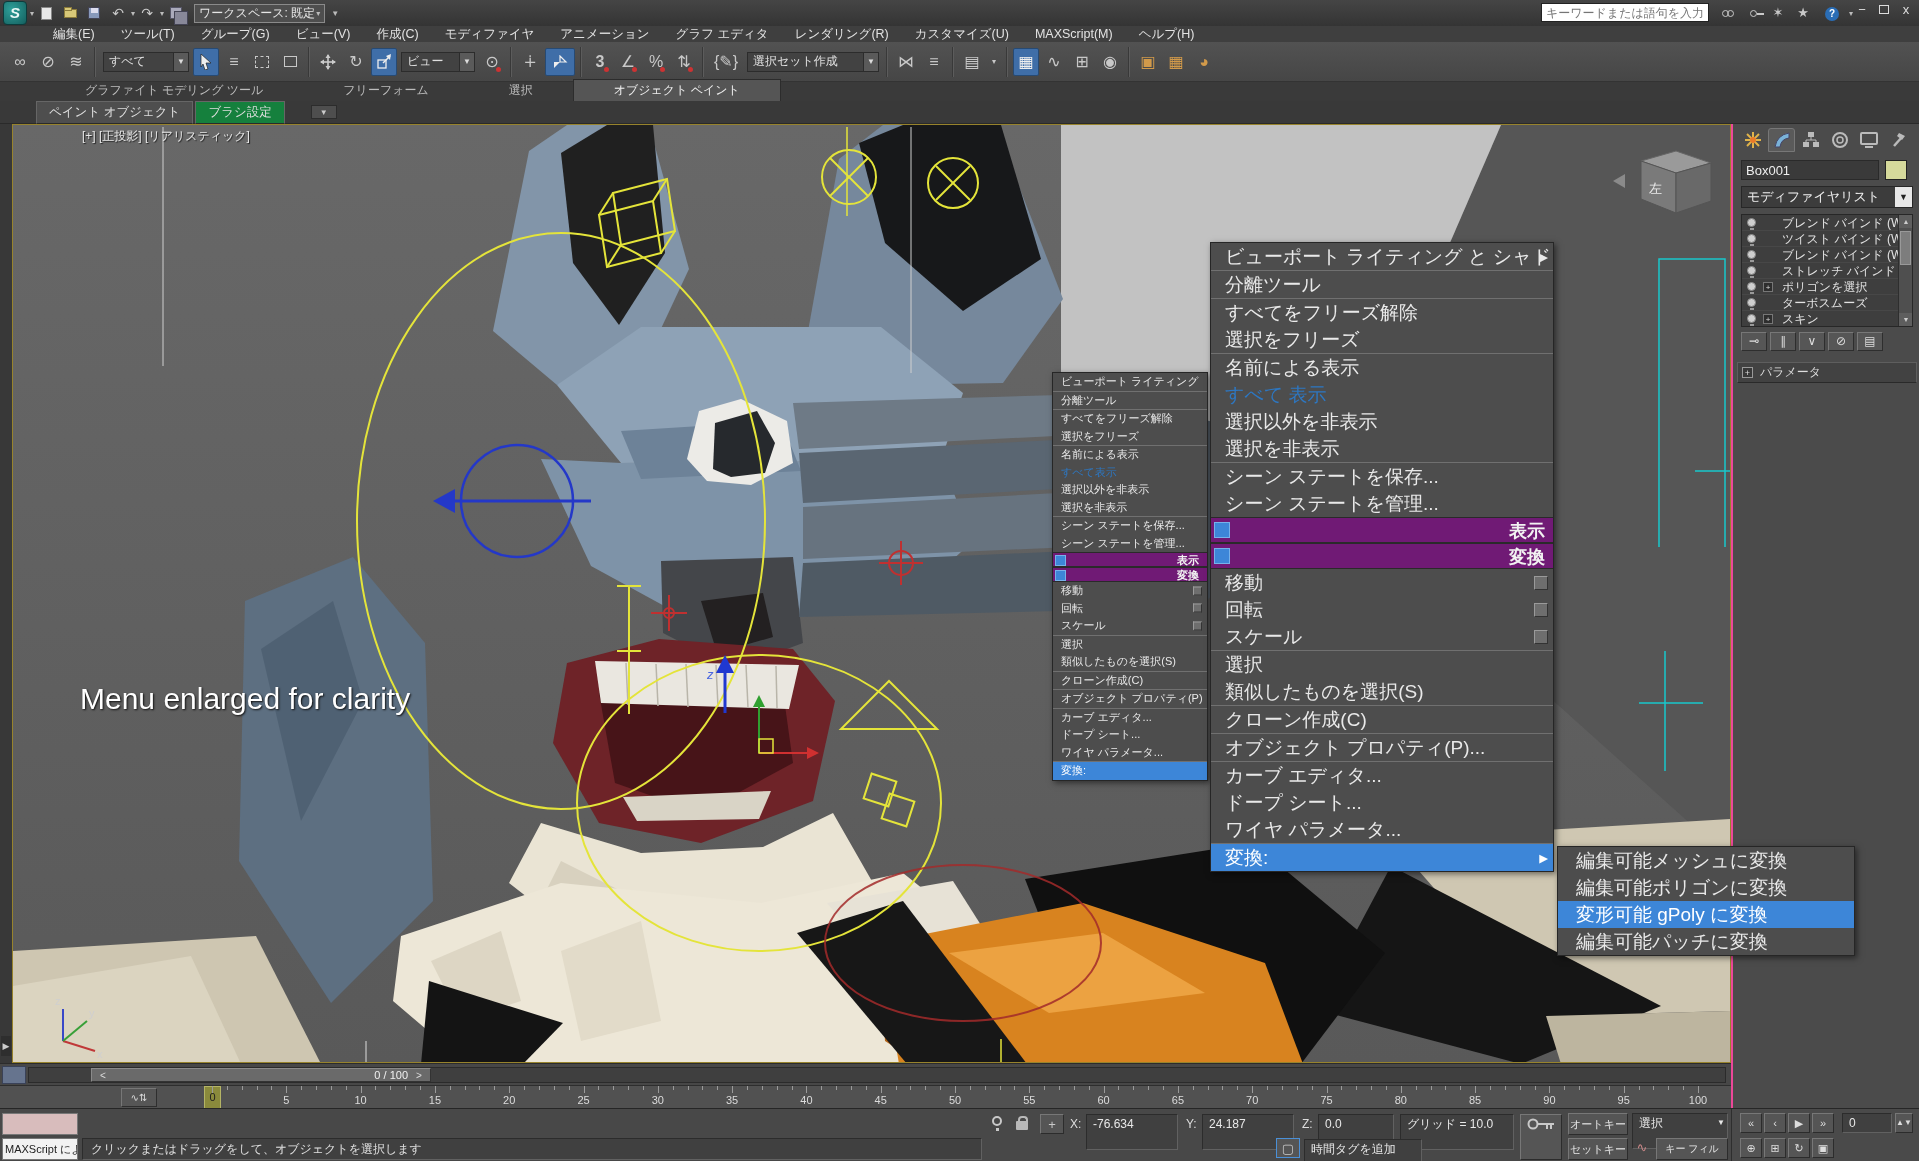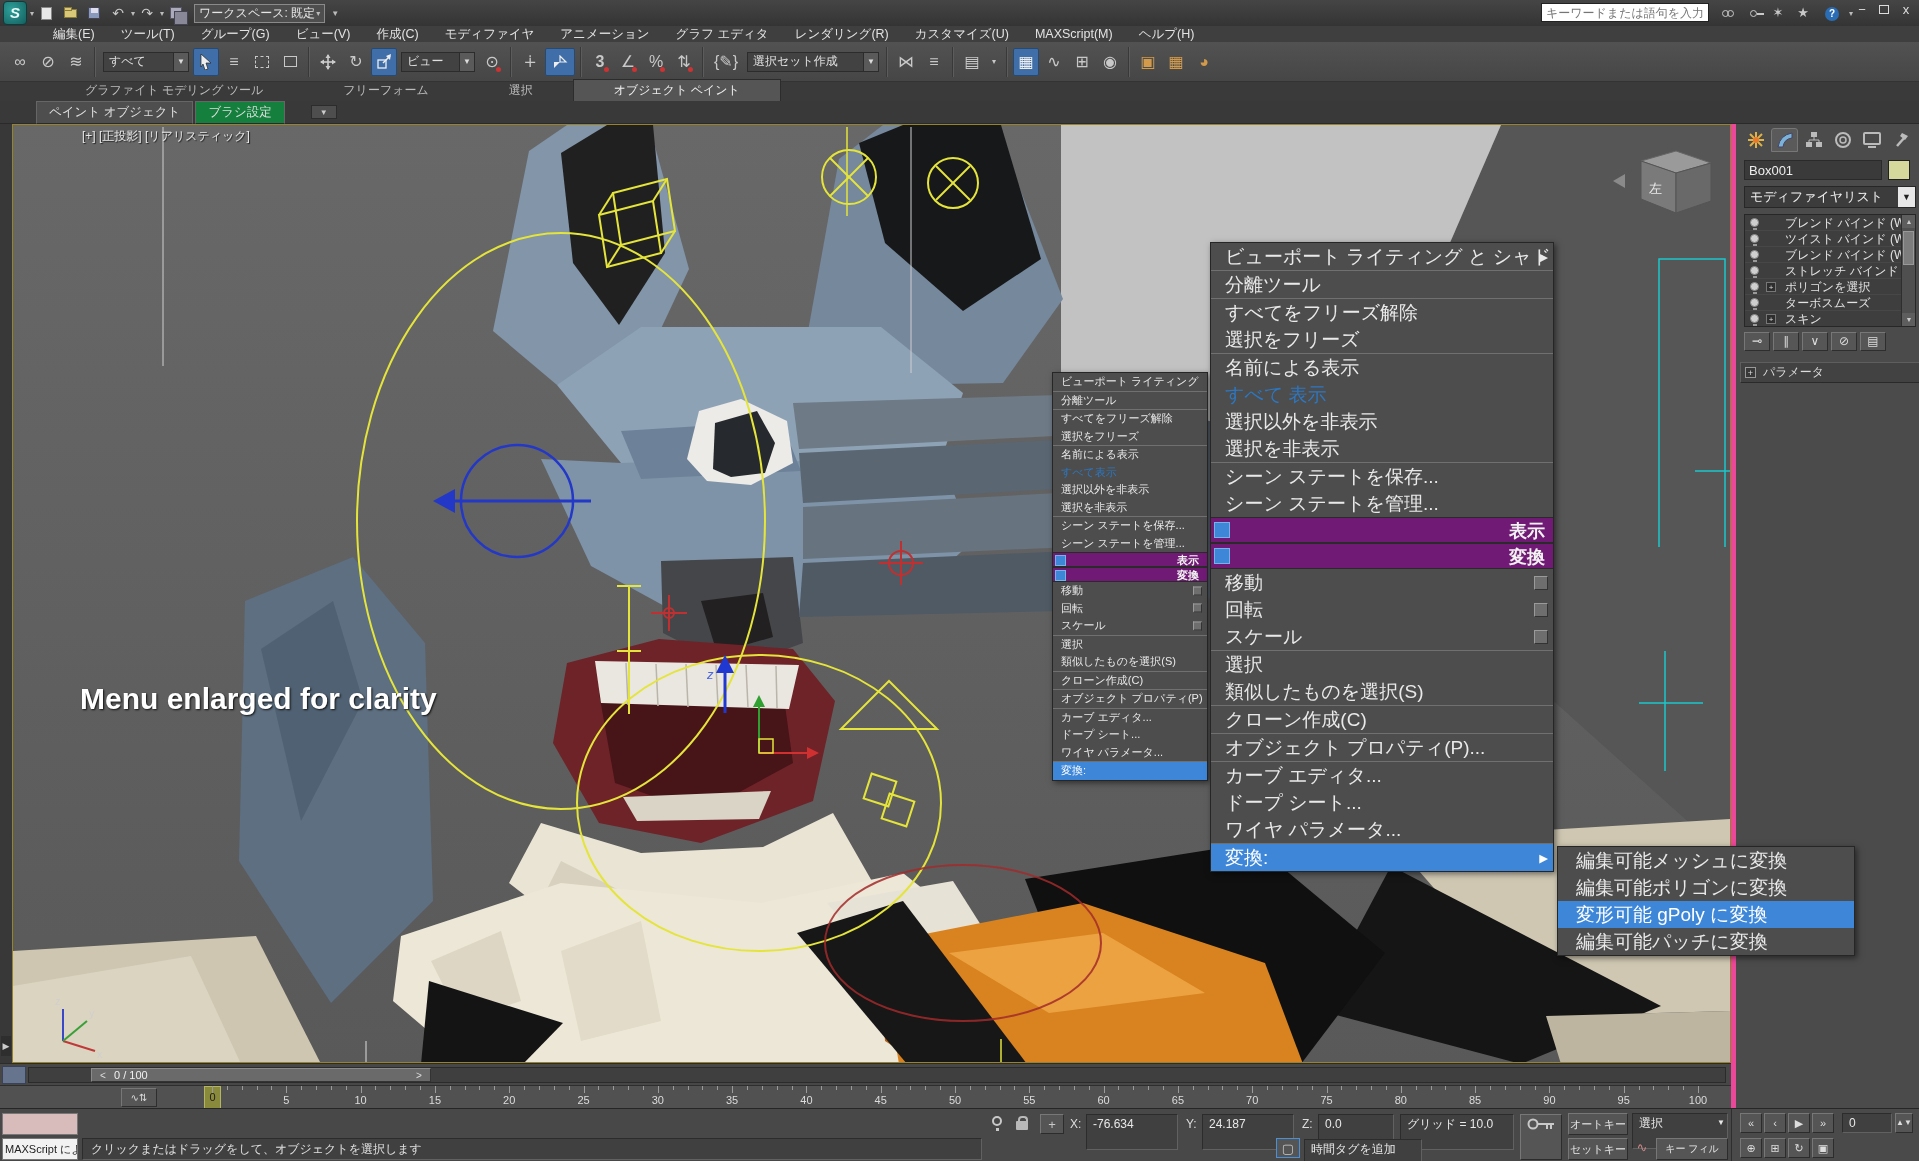--- a/index.html
+++ b/index.html
@@ -52,21 +52,21 @@
   #ribbon-sub{left:0;top:101px;width:1919px;height:23px;background:#393939;display:flex;align-items:center;padding-left:36px;border-bottom:1px solid #2a2a2a;}
   .stab{padding:2px 12px;font-size:12.5px;color:#ddd;background:#4e4e4e;border:1px solid #666;border-bottom-color:#2a2a2a;margin-right:2px;}
   .stab.second{background:#15803d;}
   .rdrop-ico{margin-left:24px;width:26px;height:14px;background:#4e4e4e;border:1px solid #2c2c2c;color:#ccc;font-size:8px;text-align:center;line-height:13px;}
 
   
   #vp-left-strip{left:0;top:124px;width:12px;height:939px;background:#383838;}
   #vp-left-arrow{left:1px;top:1036px;width:10px;height:20px;background:#2e2e2e;color:#ccc;font-size:9px;text-align:center;line-height:20px;}
   #viewport{left:12px;top:124px;width:1719px;height:939px;border:1px solid #97832c;background:#616161;overflow:hidden;}
   #vp-label{left:36px;top:128px;font-size:12px;color:#e8e8e8;z-index:30;text-shadow:1px 1px 1px #222;padding-left:46px;}
-  #annotation{left:80px;top:682px;font-size:30px;font-weight:bold;color:#fff;z-index:25;text-shadow:1px 1px 2px #111;}
+  #annotation{left:80px;top:682px;font-size:30px;font-weight:normal;color:#fff;z-index:25;text-shadow:1px 1px 2px #111;}
 
   
   .qmenu{position:absolute;background:#4d4d4d;border:1px solid #262626;box-shadow:2px 2px 6px rgba(0,0,0,.5);z-index:50;}
   .qmenu .mi{position:relative;white-space:nowrap;overflow:hidden;color:#e9e9e9;}
   .qmenu .mi.accent{color:#2d77c2;}
   .qmenu .mi.hl{background:#3d86d8;color:#fff;}
   .qmenu .sep{height:0;border-top:1px solid #707070;}
   .qmenu .mhead{position:relative;background:#701a75;border-top:1px solid #2a2a2a;border-bottom:1px solid #2a2a2a;}
   .qmenu .mhead .sq{position:absolute;background:#3d86d8;border:1px solid #77b2ea;}
   .qmenu .mhead .ht{position:absolute;right:8px;top:0;color:#f2f2f2;font-weight:bold;}
@@ -81,21 +81,21 @@
   #quad-small{left:1052px;top:372px;width:156px;font-size:11px;}
   #quad-small .mi{height:17.5px;line-height:17.5px;padding-left:8px;}
   #quad-small .mhead{height:15px;}
   #quad-small .mhead .sq{left:2px;top:2px;width:11px;height:11px;}
   #quad-small .mhead .ht{font-size:11px;line-height:15px;}
   #quad-small .setbox{width:9px;height:9px;}
   #convert-submenu{left:1557px;top:846px;width:298px;font-size:19px;}
   #convert-submenu .mi{height:27px;line-height:27px;padding-left:18px;}
 
   
-  #cmd-panel{left:1731px;top:124px;width:188px;height:984px;background:#4b4b4b;border-left:5px solid #ec4899;}
+  #cmd-panel{left:1731px;top:124px;width:188px;height:984px;background:#4b4b4b;border-left:2px solid #ec4899;}
   .cp-tab{position:absolute;top:4px;width:27px;height:24px;display:flex;align-items:center;justify-content:center;border-radius:3px 3px 0 0;}
   .cp-tab.active{background:#5a5a5a;border:1px solid #777;}
   #cp-name{left:8px;top:36px;width:138px;height:20px;background:#3a3a3a;border:1px solid #2a2a2a;color:#eee;font-size:13px;padding:1px 4px;}
   #cp-swatch{left:152px;top:36px;width:22px;height:20px;background:#d5d99b;border:1px solid #222;}
   #cp-modlist{left:8px;top:62px;width:172px;height:22px;background:#3c3c3c;border:1px solid #272727;display:flex;align-items:center;font-size:13px;color:#eee;padding-left:5px;}
   #cp-modlist .wbtn{margin-left:auto;width:17px;height:20px;background:#e8e8e8;color:#222;font-size:9px;text-align:center;line-height:20px;}
   #cp-stack{left:8px;top:90px;width:172px;height:113px;background:#3e3e3e;border:1px solid #272727;overflow:hidden;}
   .stk-row{position:relative;height:16px;line-height:16px;font-size:12px;color:#e3e3e3;white-space:nowrap;overflow:hidden;padding-left:40px;border-bottom:1px solid #474747;}
   .stk-bulb{position:absolute;left:5px;top:3px;width:9px;height:9px;border-radius:50%;background:#cfcfcf;border:1px solid #888;}
   .stk-bulb::after{content:"";position:absolute;left:2px;top:9px;width:4px;height:2px;background:#999;}
@@ -107,21 +107,21 @@
   .cpb{width:26px;height:19px;background:#565656;border:1px solid #777;border-right-color:#2e2e2e;border-bottom-color:#2e2e2e;color:#ddd;font-size:12px;text-align:center;line-height:17px;}
   #cp-rollout{left:4px;top:238px;width:180px;height:21px;background:#424242;border:1px solid #5e5e5e;border-bottom-color:#2a2a2a;font-size:12px;color:#ddd;line-height:19px;padding-left:22px;position:absolute;}
   #cp-rollout .plus{position:absolute;left:4px;top:4px;width:11px;height:11px;border:1px solid #999;background:#383838;color:#ddd;font-size:9px;line-height:10px;text-align:center;}
 
   
   #timeslider{left:0;top:1063px;width:1731px;height:22px;background:#474747;border-top:1px solid #2c2c2c;}
   #ts-corner{position:absolute;left:2px;top:2px;width:24px;height:18px;background:#66748e;border:1px solid #3a4258;}
   #ts-track{position:absolute;left:28px;top:3px;width:1698px;height:16px;background:#3f3f3f;border:1px solid #2b2b2b;}
   #ts-handle{position:absolute;left:62px;top:0;width:340px;height:14px;background:#6a6a6a;border:1px solid #8a8a8a;border-right-color:#333;border-bottom-color:#333;display:flex;}
   #ts-handle .tsb{width:22px;text-align:center;font-size:10px;color:#ddd;line-height:13px;}
-  #ts-handle .tslabel{flex:1;text-align:left;font-size:11px;color:#f0f0f0;line-height:13px;}
+  #ts-handle .tslabel{flex:1;text-align:right;font-size:11px;color:#f0f0f0;line-height:13px;}
   #trackbar{left:0;top:1085px;width:1731px;height:23px;background:#515151;border-top:1px solid #2e2e2e;}
   .tick{position:absolute;top:0;width:1px;background:#9a9a9a;}
   .tlabel{position:absolute;top:8px;width:24px;margin-left:-12px;text-align:center;font-size:11px;color:#dcdcdc;}
   #tb-marker{position:absolute;left:204px;top:0;width:17px;height:23px;background:#8a8a3c;border:1px solid #b4b465;color:#1e1e1e;font-size:11px;text-align:center;line-height:21px;}
   #tb-curvebtn{position:absolute;left:121px;top:2px;width:36px;height:19px;background:#565656;border:1px solid #777;border-right-color:#2e2e2e;border-bottom-color:#2e2e2e;color:#ddd;font-size:10px;text-align:center;line-height:17px;}
 
   
   #statusbar{left:0;top:1108px;width:1731px;height:53px;background:#484848;border-top:1px solid #262626;}
   .sunken{background:#404040;border:1px solid #2c2c2c;border-bottom-color:#616161;border-right-color:#616161;}
   .raised{background:#555;border:1px solid #777;border-right-color:#2c2c2c;border-bottom-color:#2c2c2c;}

